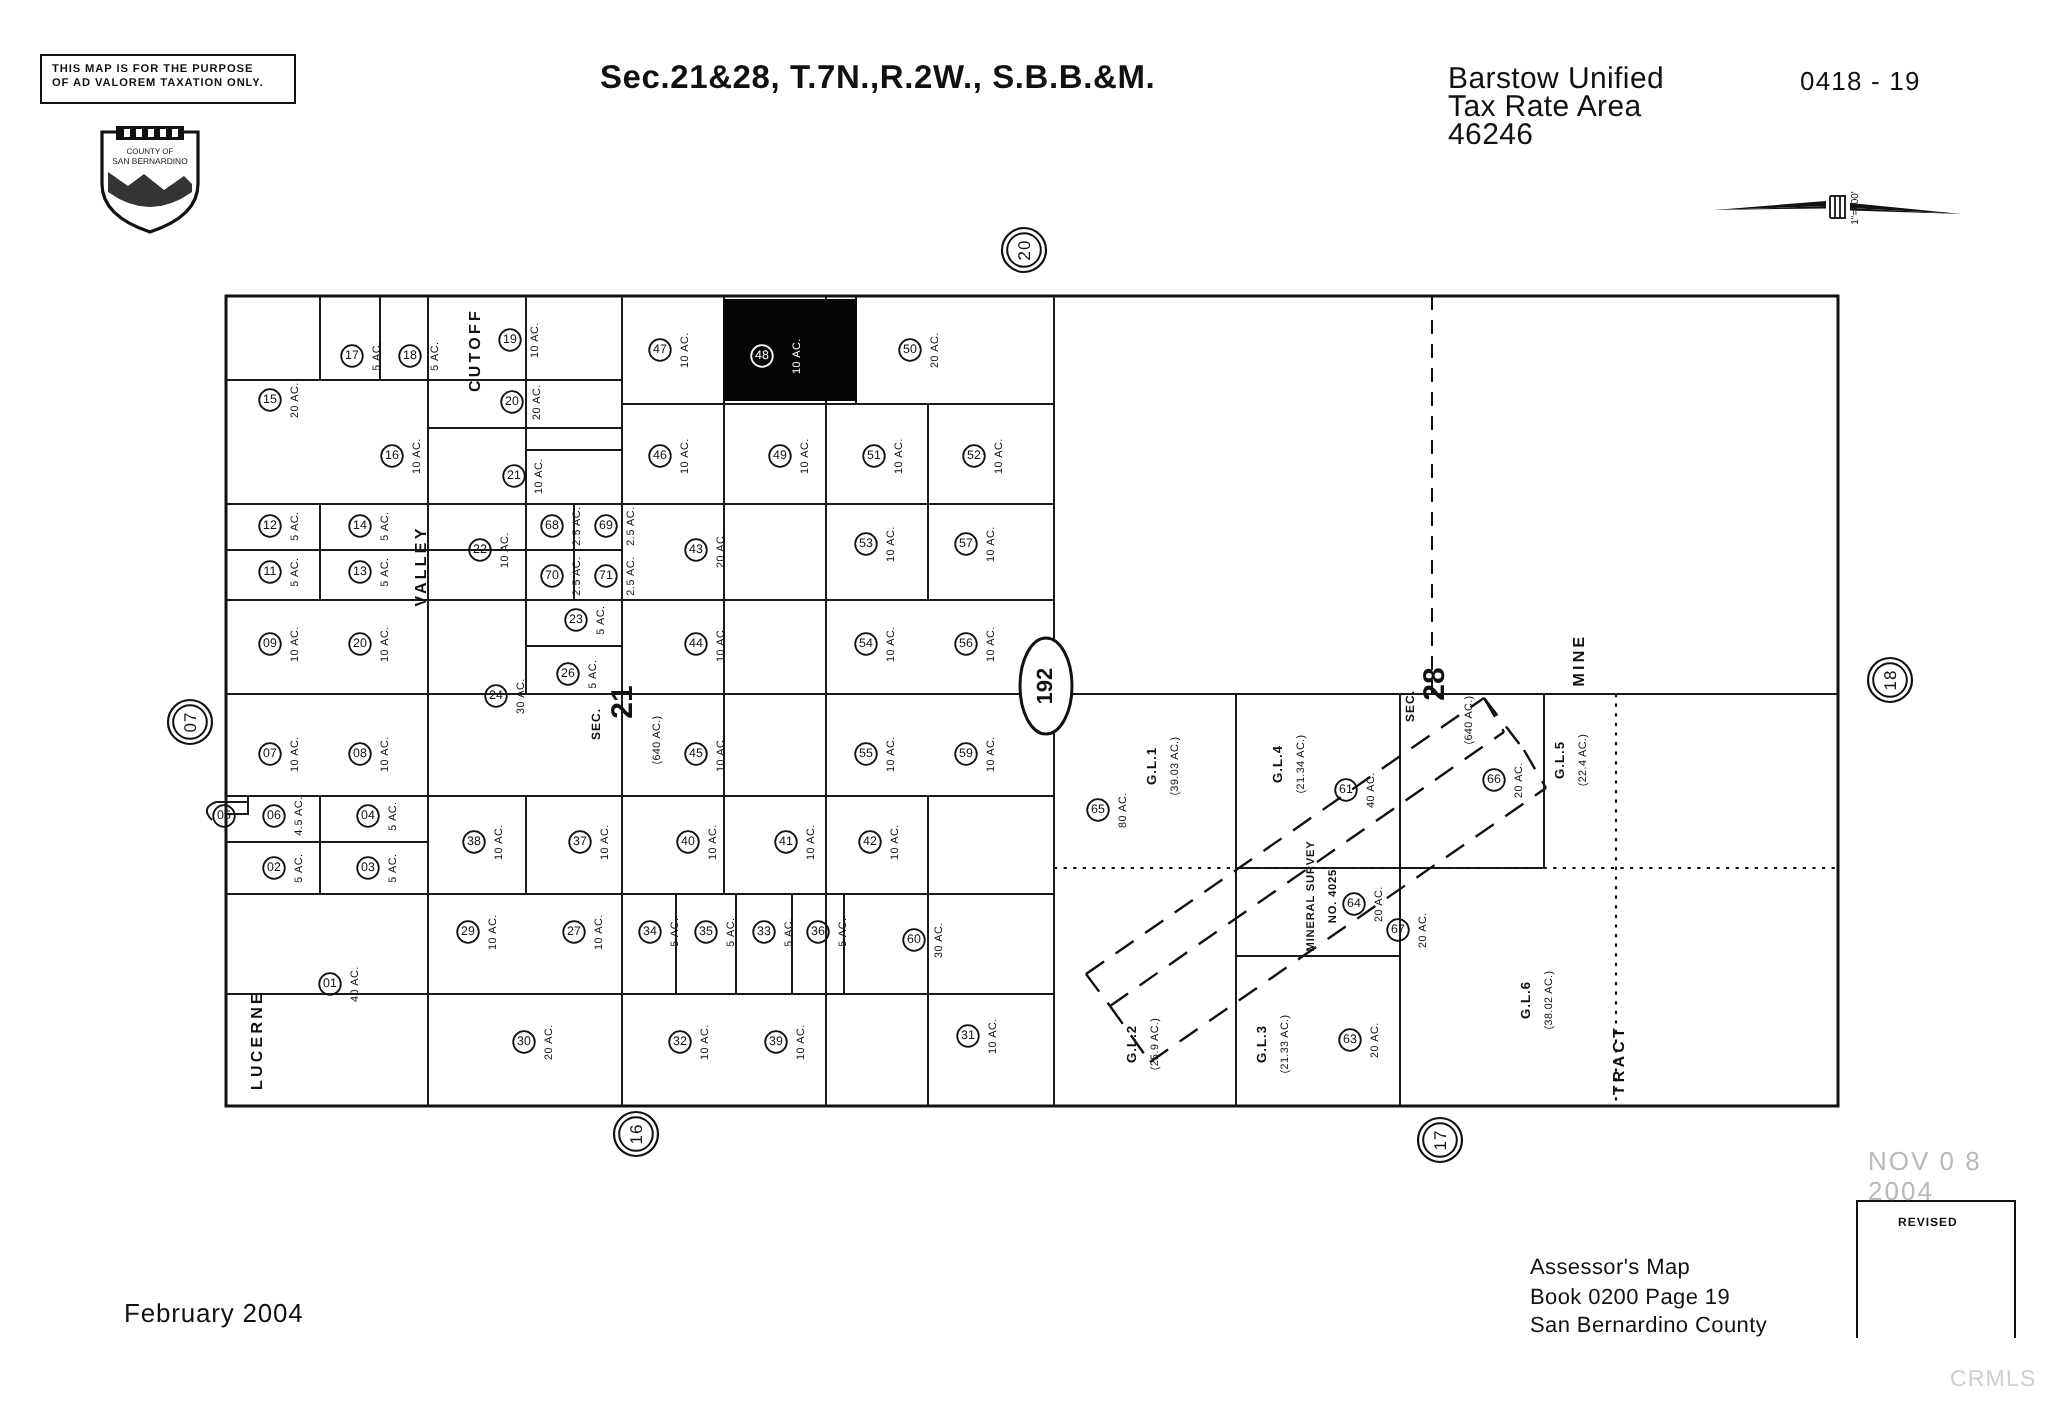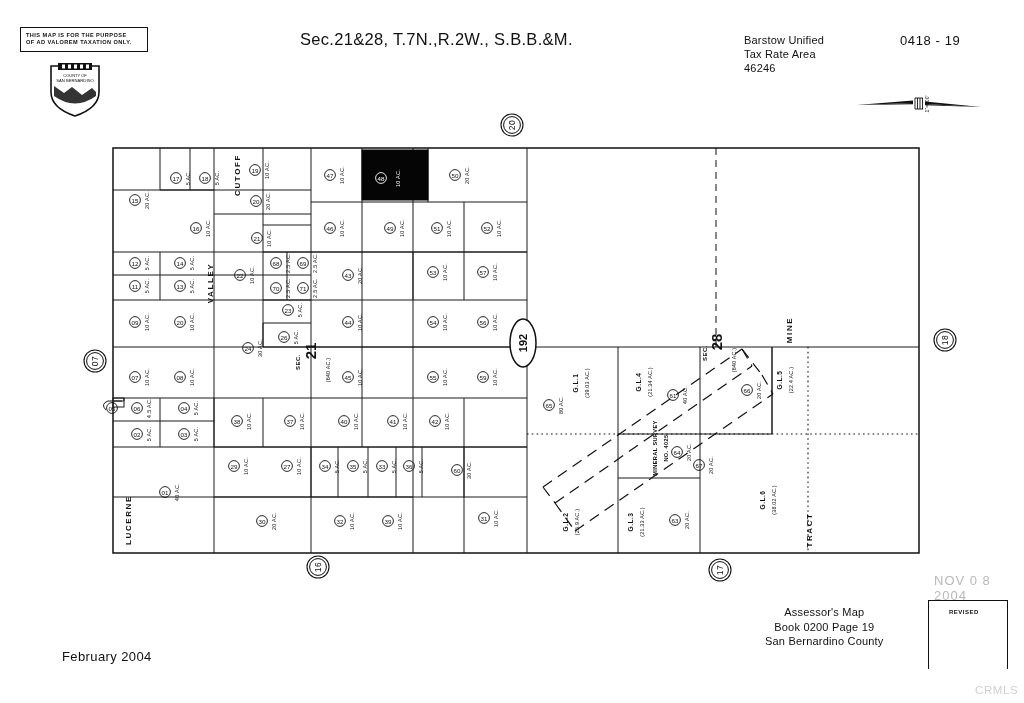--- a/index.html
+++ b/index.html
@@ -6,29 +6,29 @@
   body{width:1024px;height:703px;position:relative;overflow:hidden;
        font-family:"Liberation Sans",sans-serif;color:#111;}
   .abs{position:absolute;}
   .nosel{user-select:none;}
 
   
   #disclaimer{left:20px;top:27px;width:128px;border:1px solid #111;
     padding:4px 4px 5px 5px;box-sizing:border-box;line-height:1.25;}
   #disclaimer div{font-size:5.6px;letter-spacing:.45px;font-weight:bold;white-space:nowrap;}
   #seal{left:46px;top:62px;width:58px;height:56px;}
-  #map-title{left:300px;top:30px;font-size:16.5px;letter-spacing:.3px;white-space:nowrap;}
-  #tra{left:744px;top:33px;font-size:11px;line-height:14.2px;letter-spacing:.2px;white-space:nowrap;}
+  #map-title{left:300px;top:30px;font-size:16.5px;letter-spacing:.3px;white-space:nowrap;font-weight:bold;}
+  #tra{left:724px;top:33px;font-size:15px;line-height:14.2px;letter-spacing:.2px;white-space:nowrap;}
   #bookpage{left:900px;top:33px;font-size:13px;letter-spacing:.6px;white-space:nowrap;text-align:right;}
   #scalebar{left:855px;top:88px;width:128px;height:30px;}
 
   
   #mapdate{left:30px;top:649px;font-size:13px;font-weight:normal;letter-spacing:.4px;padding-left:32px;}
-  #assessor-block{left:765px;top:605px;font-size:11px;line-height:14.5px;
-     letter-spacing:.2px;white-space:nowrap;text-align:center;}
+  #assessor-block{left:765px;top:627px;font-size:11px;line-height:14.5px;
+     letter-spacing:.2px;white-space:nowrap;}
   #revised-box{left:928px;top:600px;width:78px;height:68px;border:1px solid #111;
      border-bottom:none;}
   #revised-label{left:949px;top:609px;font-size:6px;font-weight:bold;letter-spacing:.5px;}
   #datestamp{left:934px;top:573px;font-size:13px;letter-spacing:1px;color:#b9b9b9;}
   #watermark{left:975px;top:684px;font-size:11.5px;color:#cfcfcf;letter-spacing:.6px;}
 
   
   #mapwrap{left:0;top:0;width:1024px;height:703px;}
   svg{display:block;}
   .pl{fill:none;stroke:#1a1a1a;stroke-width:1;}          

